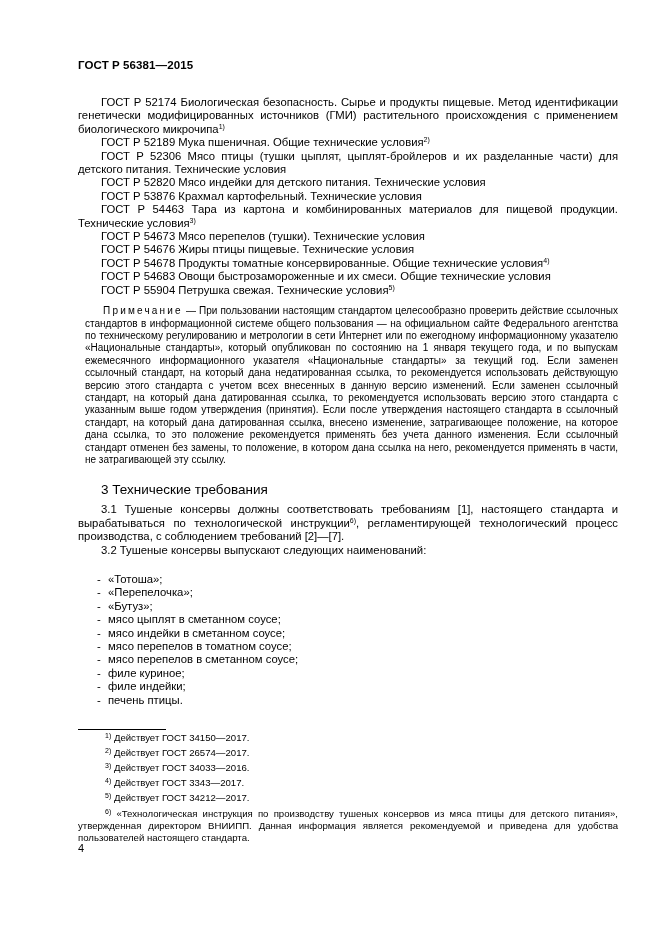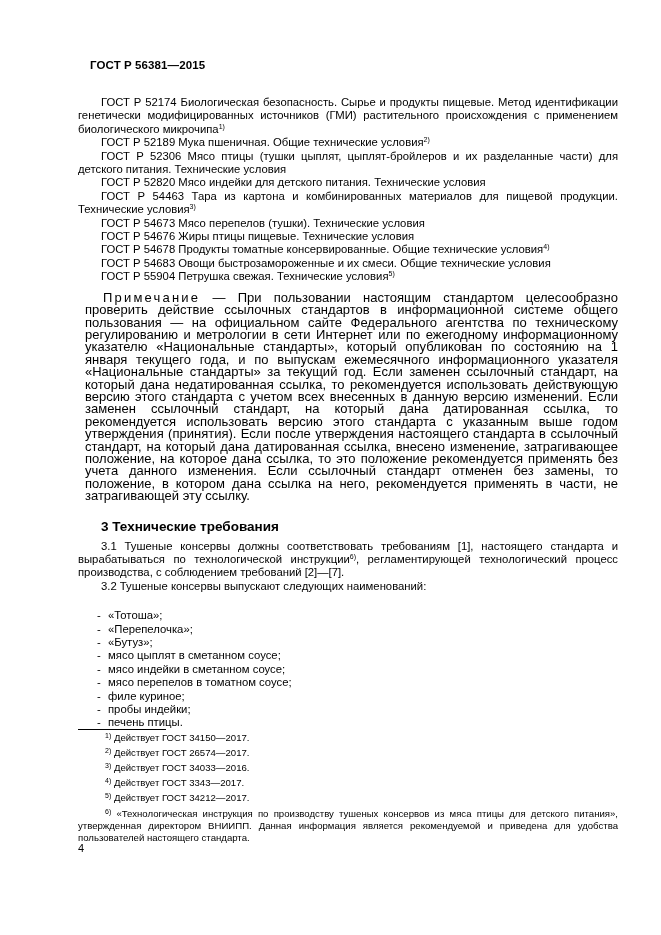--- a/index.html
+++ b/index.html
@@ -1,25 +1,25 @@
 <!DOCTYPE html>
 <html><head>
 <meta charset="utf-8">
 <style>
   html, body { margin: 0; padding: 0; background: #ffffff; }
   body { width: 661px; height: 935px; position: relative; overflow: hidden;
          font-family: "Liberation Sans", sans-serif; color: #000; }
   .page { position: absolute; left: 78px; top: 0; width: 540px; }
-  .hdr { position: absolute; top: 59px; left: 12px; font-size: 11.5px; font-weight: bold; letter-spacing: 0.1px; }
+  .hdr { position: absolute; top: 59px; left: 0; font-size: 11.5px; font-weight: bold; letter-spacing: 0.1px; }
   .body { position: absolute; top: 96px; left: 0; width: 540px; font-size: 11.3px; line-height: 13.4px; }
   .p { margin: 0; text-align: justify; text-indent: 23px; }
   sup { font-size: 7px; line-height: 0; vertical-align: 4px; }
-  .note { margin: 8px 0 0 7px; font-size: 13px; line-height: 12.4px; text-align: justify; text-indent: 18px; }
+  .note { margin: 8px 0 0 7px; font-size: 10px; line-height: 12.4px; text-align: justify; text-indent: 18px; }
   .note .lbl { letter-spacing: 2.2px; }
-  .h2 { margin: 16px 0 5px 23px; font-size: 13.5px; font-weight: bold; line-height: 16px; }
+  .h2 { margin: 16px 0 5px 23px; font-size: 13.5px; font-weight: normal; line-height: 16px; }
   .list { margin: 16px; padding: 0; list-style: none; }
   .list li { padding-left: 3px; line-height: 13.4px; }
   .list li .dash { display: inline-block; width: 11px; }
   .fn-sep { position: absolute; top: 729px; left: 0; width: 88px; border-top: 1.2px solid #000; }
   .fns { position: absolute; top: 731px; left: 0; width: 540px; font-size: 9.6px; }
   .fn { line-height: 14.9px; padding-left: 27px; }
   .fn.long { text-indent: 27px; padding-left: 0; line-height: 12.2px; text-align: justify; margin-top: 2px; }
   .fn sup { font-size: 7px; vertical-align: 3px; }
   .pagenum { position: absolute; top: 842px; left: 0; font-size: 11px; }
 </style>
@@ -28,20 +28,21 @@
 
 <div class="page">
   <div class="hdr">ГОСТ Р 56381—2015</div>
 
   <div class="body">
     <div>
       <p class="p"><span>ГОСТ Р 52174 Биологическая безопасность. Сырье и продукты пищевые. Метод идентификации генетически модифицированных источников (ГМИ) растительного происхождения с применением биологического микрочипа</span><sup>1)</sup></p>
       <p class="p"><span>ГОСТ Р 52189 Мука пшеничная. Общие технические условия</span><sup>2)</sup></p>
       <p class="p"><span>ГОСТ Р 52306 Мясо птицы (тушки цыплят, цыплят-бройлеров и их разделанные части) для детского питания. Технические условия</span></p>
       <p class="p"><span>ГОСТ Р 52820 Мясо индейки для детского питания. Технические условия</span></p>
+      <p class="p"><span>ГОСТ Р 53876 Крахмал картофельный. Технические условия</span></p>
       <p class="p"><span>ГОСТ Р 54463 Тара из картона и комбинированных материалов для пищевой продукции. Технические условия</span><sup>3)</sup></p>
       <p class="p"><span>ГОСТ Р 54673 Мясо перепелов (тушки). Технические условия</span></p>
       <p class="p"><span>ГОСТ Р 54676 Жиры птицы пищевые. Технические условия</span></p>
       <p class="p"><span>ГОСТ Р 54678 Продукты томатные консервированные. Общие технические условия</span><sup>4)</sup></p>
       <p class="p"><span>ГОСТ Р 54683 Овощи быстрозамороженные и их смеси. Общие технические условия</span></p>
       <p class="p"><span>ГОСТ Р 55904 Петрушка свежая. Технические условия</span><sup>5)</sup></p>
     </div>
 
     <p class="note"><span class="lbl">Примечание</span><span> — При пользовании настоящим стандартом целесообразно проверить действие ссылочных стандартов в информационной системе общего пользования — на официальном сайте Федерального агентства по техническому регулированию и метрологии в сети Интернет или по ежегодному информационному указателю «Национальные стандарты», который опубликован по состоянию на 1 января текущего года, и по выпускам ежемесячного информационного указателя «Национальные стандарты» за текущий год. Если заменен ссылочный стандарт, на который дана недатированная ссылка, то рекомендуется использовать действующую версию этого стандарта с учетом всех внесенных в данную версию изменений. Если заменен ссылочный стандарт, на который дана датированная ссылка, то рекомендуется использовать версию этого стандарта с указанным выше годом утверждения (принятия). Если после утверждения настоящего стандарта в ссылочный стандарт, на который дана датированная ссылка, внесено изменение, затрагивающее положение, на которое дана ссылка, то это положение рекомендуется применять без учета данного изменения. Если ссылочный стандарт отменен без замены, то положение, в котором дана ссылка на него, рекомендуется применять в части, не затрагивающей эту ссылку.</span></p>
 
@@ -50,22 +51,23 @@
     <p class="p"><span>3.1 Тушеные консервы должны соответствовать требованиям [1], настоящего стандарта и вырабатываться по технологической инструкции</span><sup>6)</sup><span>, регламентирующей технологический процесс производства, с соблюдением требований [2]—[7].</span></p>
     <p class="p">3.2 Тушеные консервы выпускают следующих наименований:</p>
 
     <ul class="list">
       <li><span class="dash">-</span><span>«Тотоша»;</span></li>
       <li><span class="dash">-</span><span>«Перепелочка»;</span></li>
       <li><span class="dash">-</span><span>«Бутуз»;</span></li>
       <li><span class="dash">-</span><span>мясо цыплят в сметанном соусе;</span></li>
       <li><span class="dash">-</span><span>мясо индейки в сметанном соусе;</span></li>
       <li><span class="dash">-</span><span>мясо перепелов в томатном соусе;</span></li>
+      <li><span class="dash">-</span><span>мясо перепелов в сметанном соусе;</span></li>
       <li><span class="dash">-</span><span>филе куриное;</span></li>
-      <li><span class="dash">-</span><span>пробы индейки;</span></li>
+      <li><span class="dash">-</span><span>филе индейки;</span></li>
       <li><span class="dash">-</span><span>печень птицы.</span></li>
     </ul>
   </div>
 
   <div class="fn-sep"></div>
 
   <div class="fns">
     <div class="fn"><sup>1)</sup> <span>Действует ГОСТ 34150—2017.</span></div>
     <div class="fn"><sup>2)</sup> <span>Действует ГОСТ 26574—2017.</span></div>
     <div class="fn"><sup>3)</sup> <span>Действует ГОСТ 34033—2016.</span></div>

